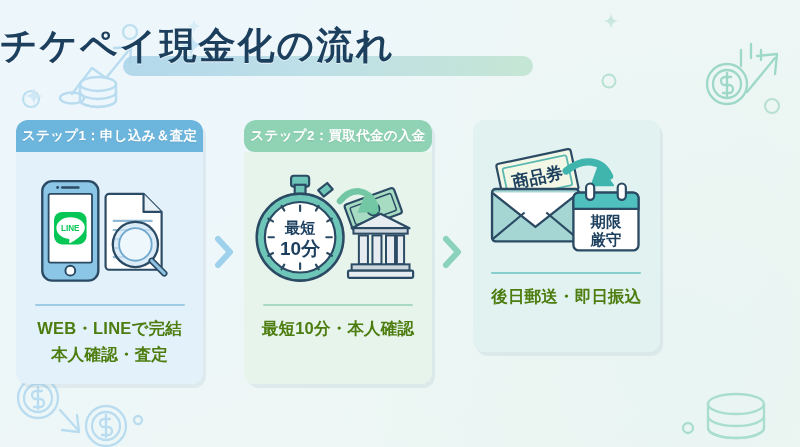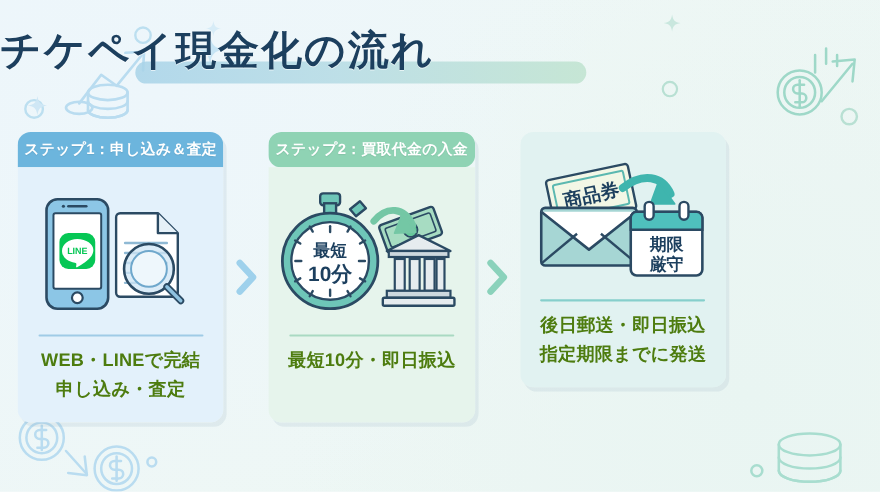--- a/index.html
+++ b/index.html
@@ -243,21 +243,21 @@
 
               <rect x="31" y="48" width="36" height="36" rx="9" fill="#06c755"></rect>
               <path d="M49 54 c-8.5 0 -15.4 5.3 -15.4 11.9 0 5.9 5.5 10.9 12.9 11.8 .5 .1 1.2 .3 1.4 .8 .2 .4 .1 1 .1 1.4 l-.2 1.4 c-.1 .4 -.3 1.6 1.4 .9 1.7 -.7 9.2 -5.4 12.5 -9.3 2.3 -2.5 3.4 -5.1 3.4 -7.9 C65.1 59.3 58 54 49 54 Z" fill="#ffffff"></path>
               <text x="49" y="69.5" font-family="'Liberation Sans',sans-serif" font-size="9" font-weight="bold" fill="#06c755" text-anchor="middle">LINE</text>
             </g>
           </svg>
         </div>
         <div class="divider"></div>
         <div class="caption">
           <div>WEB・LINEで完結</div>
-          <div>申し込み・査定</div>
+          <div>本人確認・査定</div>
         </div>
       </div>
     </div>
 
     <div class="chev">
       <svg width="26" height="40" viewBox="0 0 26 40" fill="none" stroke="#9ed1ec" stroke-width="6" stroke-linecap="round" stroke-linejoin="round">
         <path d="M7 7 L19 20 L7 33"></path>
       </svg>
     </div>
 
@@ -309,21 +309,21 @@
                 <path d="M21 58.5 l-5.2 -3"></path>
                   <path d="M86.2 96.5 l-5.2 -3"></path>
               </g>
               <text x="51" y="71" font-family="'Liberation Sans',sans-serif" font-size="17" font-weight="bold" fill="#1c3f5e" text-anchor="middle">最短</text>
               <text x="51" y="96" font-family="'Liberation Sans',sans-serif" font-size="21" font-weight="bold" fill="#1c3f5e" text-anchor="middle">10分</text>
             </g>
           </svg>
         </div>
         <div class="divider"></div>
         <div class="caption">
-          <div>最短10分・即日振込</div>
+          <div>最短10分・本人確認</div>
         </div>
       </div>
     </div>
 
     <div class="chev">
       <svg width="26" height="40" viewBox="0 0 26 40" fill="none" stroke="#8ad2bb" stroke-width="6" stroke-linecap="round" stroke-linejoin="round">
         <path d="M7 7 L19 20 L7 33"></path>
       </svg>
     </div>
 
@@ -355,19 +355,18 @@
               <rect x="114" y="52" width="9" height="18" rx="4.5" fill="#ffffff" stroke="#2b4a63" stroke-width="2.4"></rect>
               <rect x="149" y="52" width="9" height="18" rx="4.5" fill="#ffffff" stroke="#2b4a63" stroke-width="2.4"></rect>
               <text x="136" y="100" font-family="'Liberation Sans',sans-serif" font-size="17" font-weight="bold" fill="#1c3f5e" text-anchor="middle">期限</text>
               <text x="136" y="120" font-family="'Liberation Sans',sans-serif" font-size="17" font-weight="bold" fill="#1c3f5e" text-anchor="middle">厳守</text>
             </g>
           </svg>
         </div>
         <div class="divider"></div>
         <div class="caption">
           <div>後日郵送・即日振込</div>
-          <div>指定期限までに発送</div>
         </div>
       </div>
     </div>
 
   </div>
 </div>
 
 </body></html>

